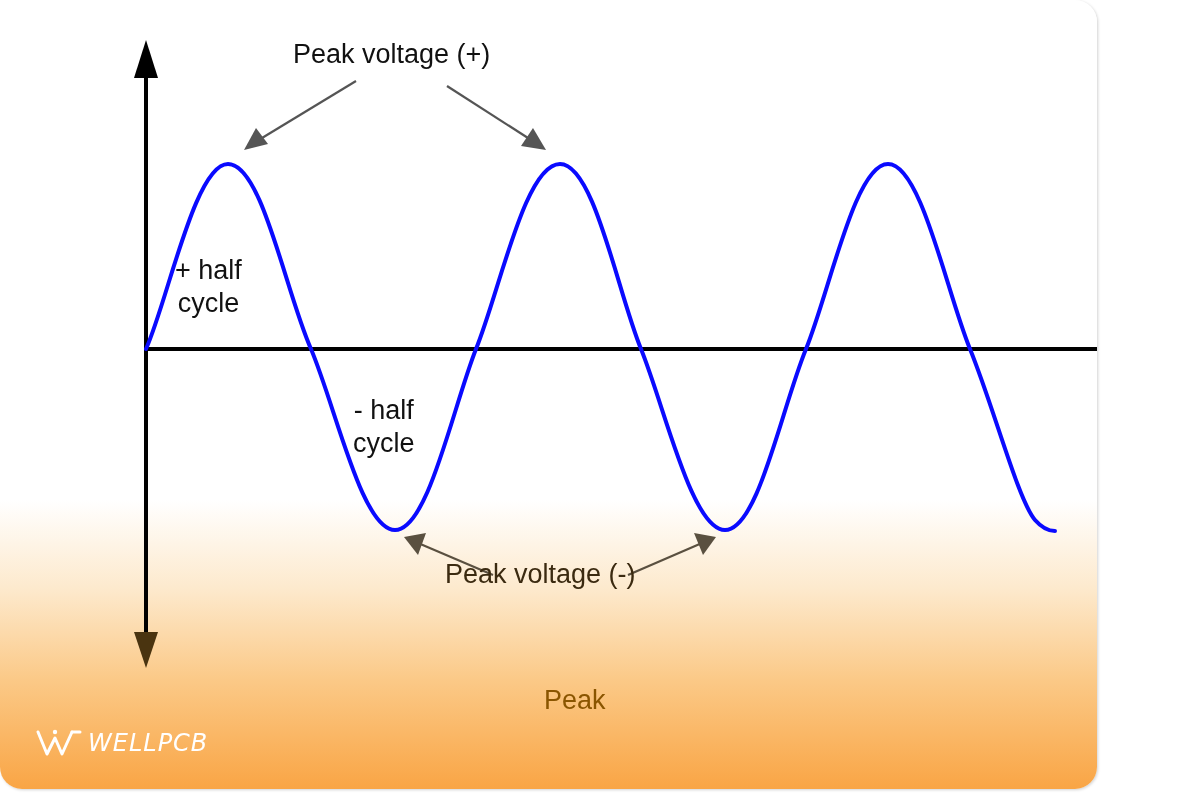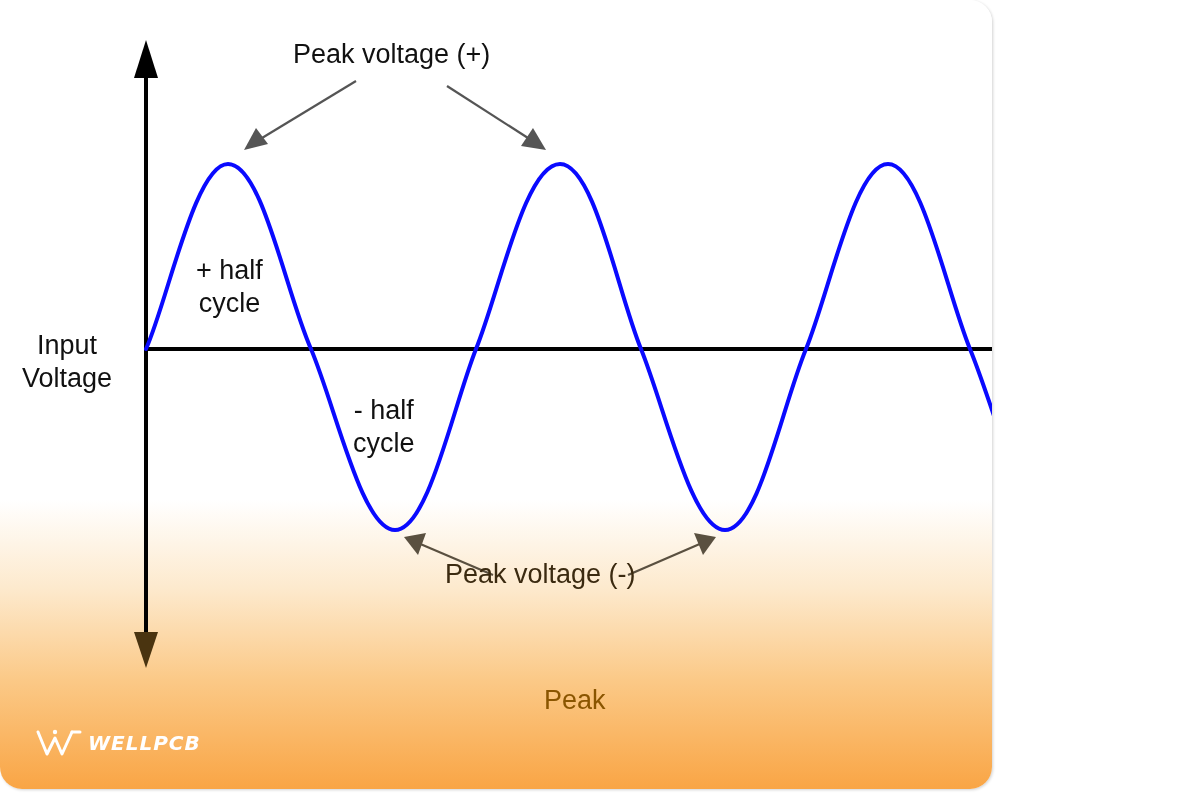--- a/index.html
+++ b/index.html
@@ -2,33 +2,33 @@
 <html><head>
   <meta charset="utf-8">
   <style>
     html, body { margin: 0; padding: 0; }
     body {
       width: 1200px; height: 800px; position: relative; overflow: hidden;
       background: #ffffff;
       font-family: "Liberation Sans", "DejaVu Sans", sans-serif;
     }
     .card {
-      position: absolute; left: 0; top: 0; width: 992px; height: 789px;
+      position: absolute; left: 0; top: 0; width: 1097px; height: 789px;
       border-radius: 0 22px 22px 22px;
       background: linear-gradient(to bottom, #ffffff 0px, #ffffff 500px, #fde9cc 590px, #fbc987 680px, #f9a545 789px);
       box-shadow: 1px 1px 3px rgba(0,0,0,0.18);
       overflow: hidden;
     }
     svg.diagram { position: absolute; left: 0; top: 0; }
     .lbl { position: absolute; font-size: 27px; line-height: 33px; color: #111; text-align: center; white-space: nowrap; }
     .lbl-dark { color: #3b2a10; }
     .lbl-time { color: #8a5500; }
     .logo { position: absolute; left: 36px; top: 728px; display: flex; align-items: center; gap: 6px; }
     .logo-text {
-      color: #ffffff; font-size: 20px; font-weight: bold; font-style: italic;
+      color: #ffffff; font-size: 24px; font-weight: normal; font-style: italic;
       letter-spacing: 1px; font-family: "DejaVu Sans", sans-serif;
     }
   </style>
 </head>
 <body>
 
 <div class="card">
 
   <svg class="diagram" width="1188" height="789" viewBox="0 0 1188 789">
     <defs>
@@ -72,34 +72,30 @@
     <g>
       <line x1="493" y1="575" x2="418" y2="543" stroke="#5a5040" stroke-width="2.2"></line>
       <polygon points="404,537 426,533 418,555" fill="#5a5040"></polygon>
       <line x1="628" y1="575" x2="702" y2="543" stroke="#5a5040" stroke-width="2.2"></line>
       <polygon points="716,537 694,533 703,555" fill="#5a5040"></polygon>
     </g>
   </svg>
 
   <div class="lbl" style="left:293px; top:38px;">Peak voltage (+)</div>
 
-  <div class="lbl" style="left:196px; top:254px;text-align:center;">
+  <div class="lbl" style="left:175px; top:254px;text-align:center;">
     <div>+ half</div>
     <div>cycle</div>
   </div>
 
   <div class="lbl" style="left:353px; top:394px;">
     <div>- half</div>
     <div>cycle</div>
   </div>
 
-  <div class="lbl" style="left:22px; top:329px;">
-    <div>Input</div>
-    <div>Voltage</div>
-  </div>
 
   <div class="lbl lbl-dark" style="left:445px; top:558px;">Peak voltage (-)</div>
 
   <div class="lbl lbl-time" style="left:544px; top:684px;">Peak</div>
 
   <div class="logo">
     <svg width="46" height="30" viewBox="0 0 46 30">
       <path d="M2,4 L11,26 L19,10 L26,26 L36,4" fill="none" stroke="#fff" stroke-width="3" stroke-linejoin="round" stroke-linecap="round"></path>
       <path d="M36,4 L44,4" fill="none" stroke="#fff" stroke-width="3" stroke-linecap="round"></path>
       <circle cx="19" cy="4" r="2.2" fill="#fff"></circle>

